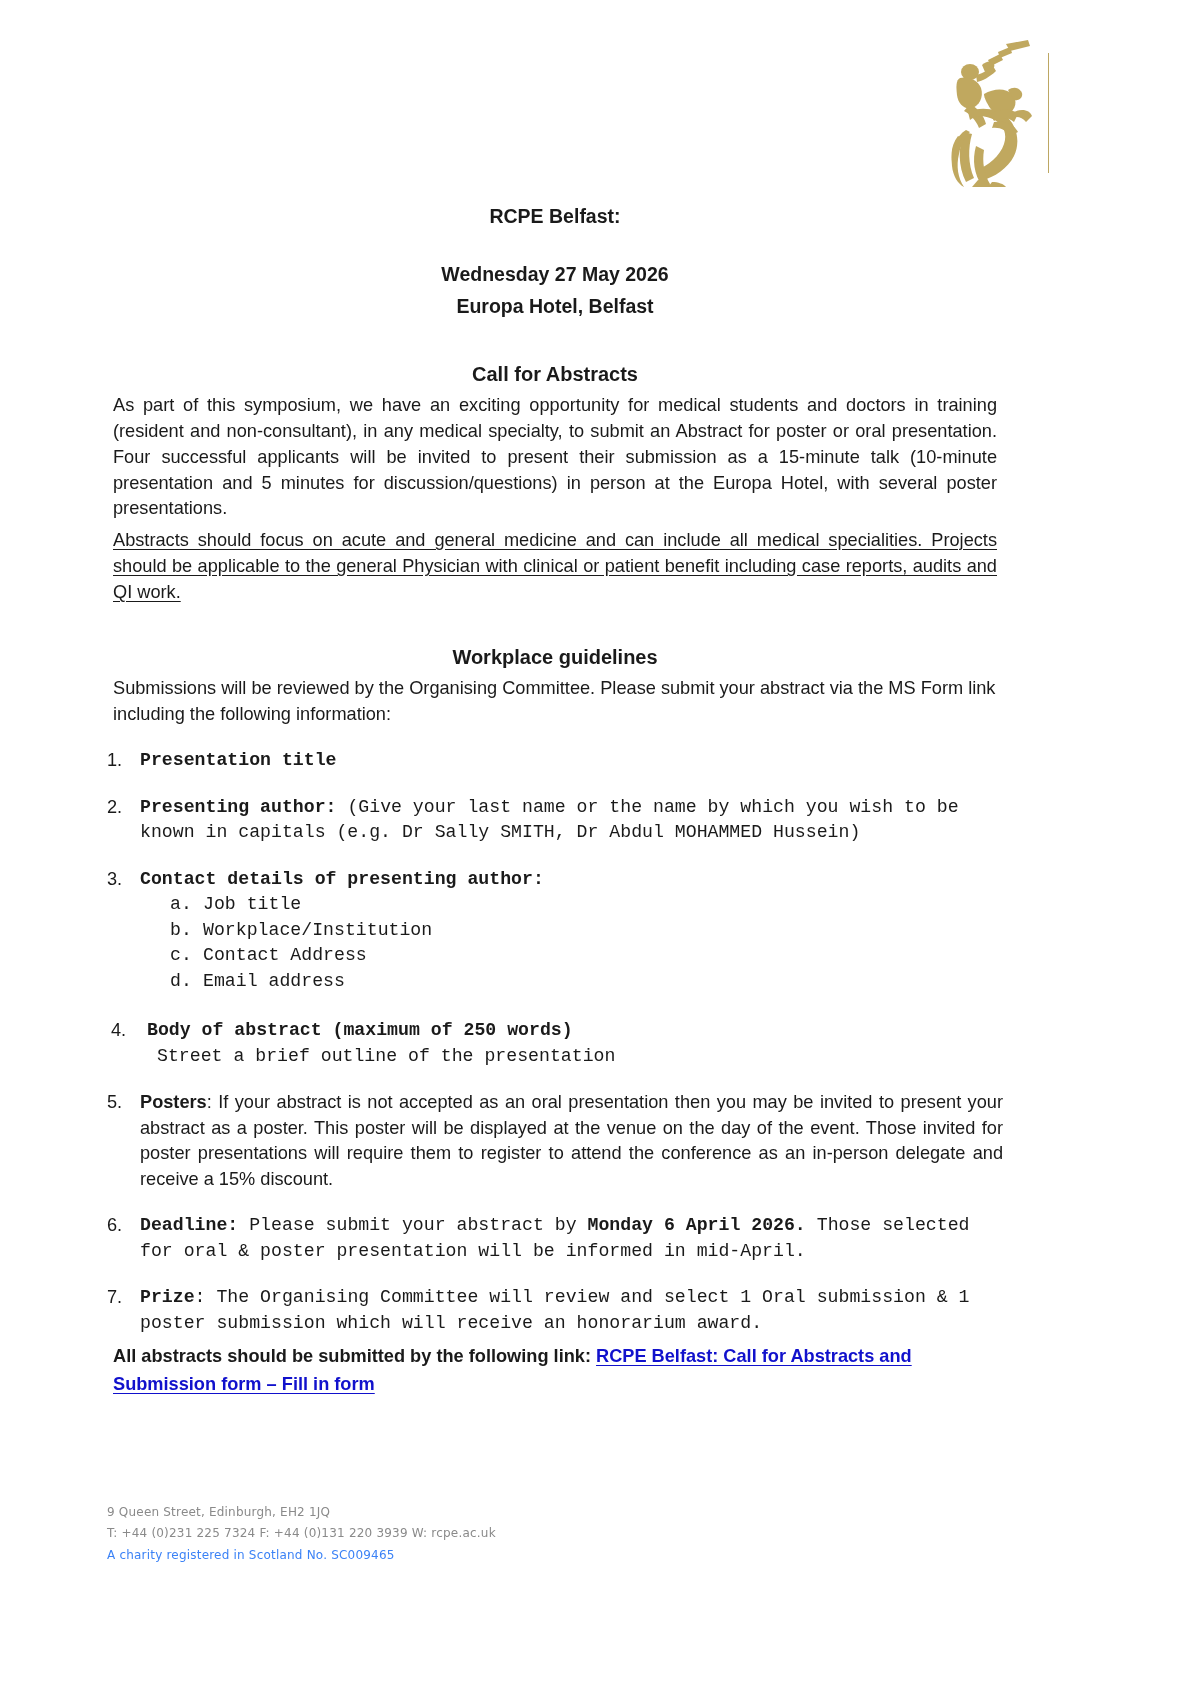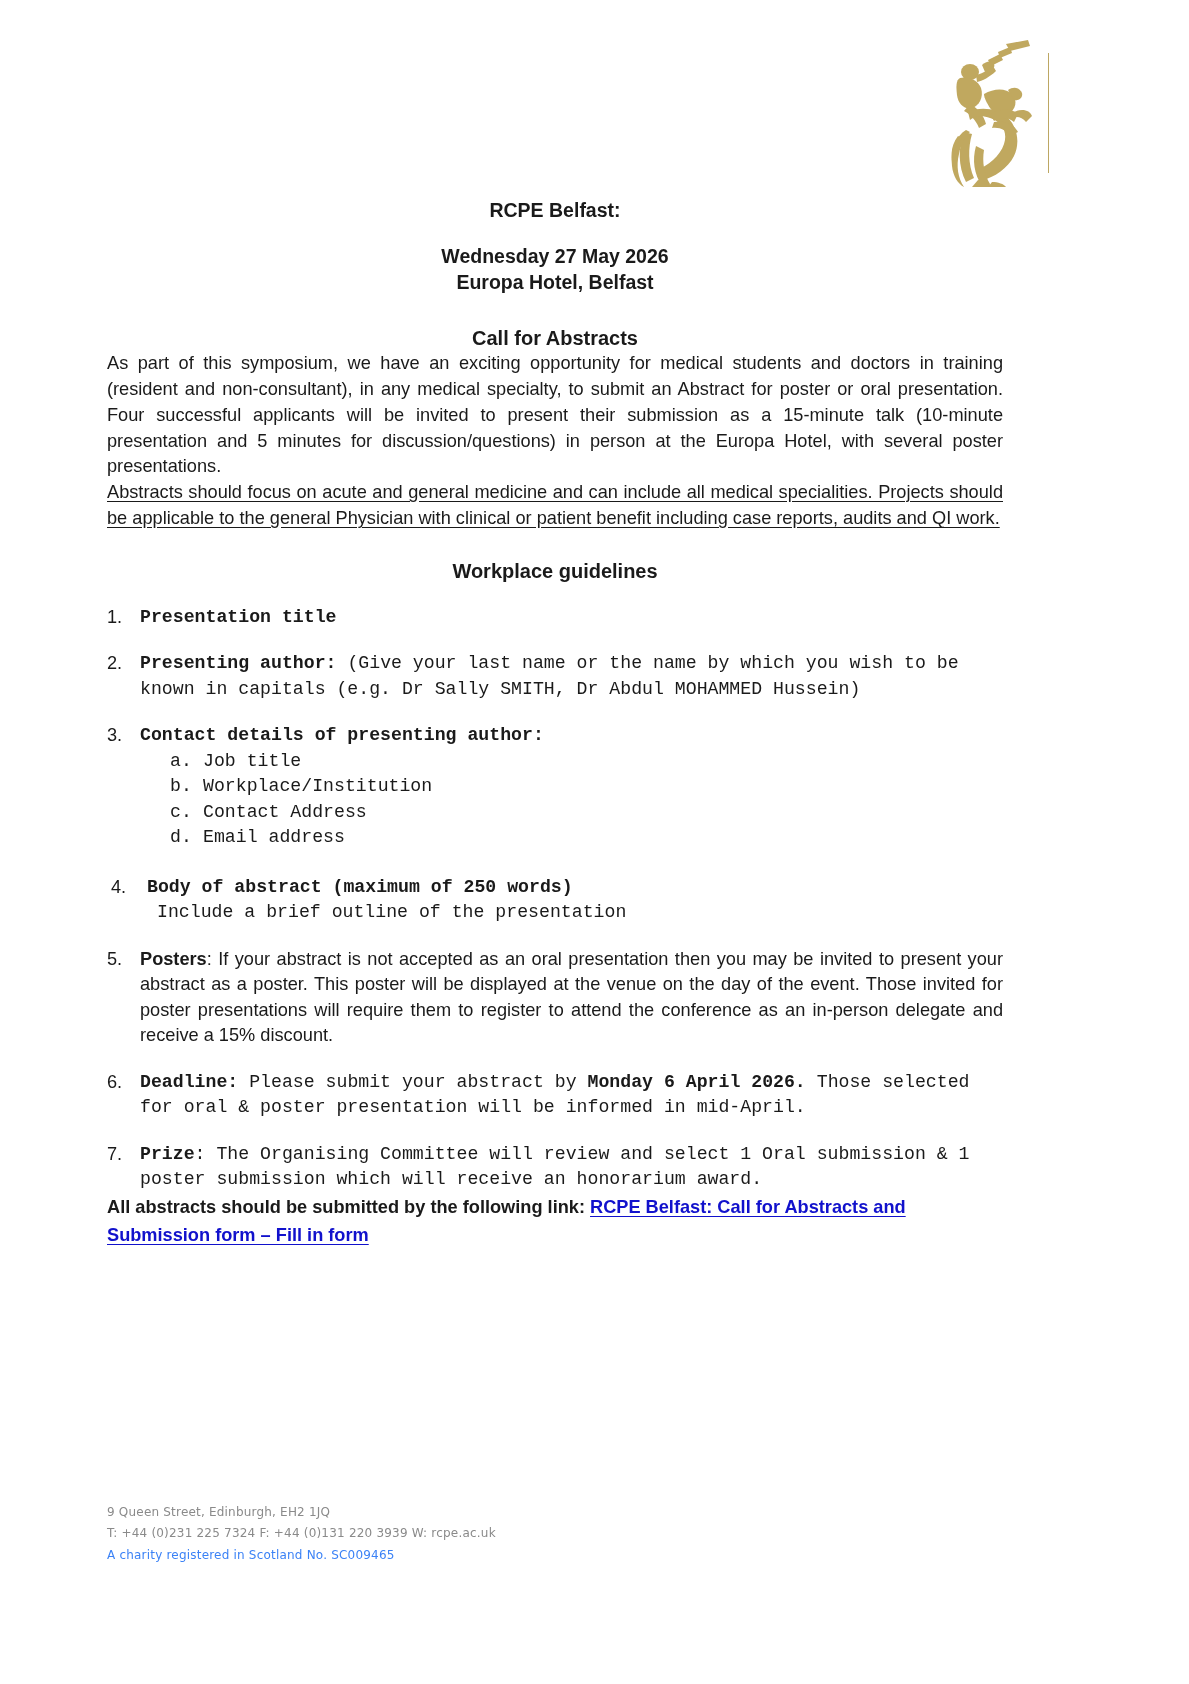--- a/index.html
+++ b/index.html
@@ -61,21 +61,21 @@
   .doc {
     position: absolute;
     left: 107px;
     top: 198px;
     width: 896px;
     font-size: 18.2px;
     line-height: 1.30;
     color: #1a1a1a;
     font-family: "Liberation Sans", sans-serif;
   }
-  .doc p { margin: 0; }
+  .doc p { margin: 6px; }
   .bold { font-weight: bold; }
 
   .title-line {
     text-align: center;
     font-weight: bold;
     font-size: 19.5px;
   }
   .title-gap-sm { height: 21px; }
   .title-gap-md { height: 30px; }
 
@@ -224,20 +224,21 @@
     <p class="h-section">Call for Abstracts</p>
 
     <p class="para">As part of this symposium, we have an exciting opportunity for medical students and doctors in training (resident and non-consultant), in any medical specialty, to submit an Abstract for poster or oral presentation. Four successful applicants will be invited to present their submission as a 15-minute talk (10-minute presentation and 5 minutes for discussion/questions) in person at the Europa Hotel, with several poster presentations.</p>
 
     <p class="para underline-para">Abstracts should focus on acute and general medicine and can include all medical specialities. Projects should be applicable to the general Physician with clinical or patient benefit including case reports, audits and QI work.</p>
 
 
     <div style="height:26px"></div>
     <p class="h-section">Workplace guidelines</p>
 
+    <p class="para-left">Submissions will be reviewed by the Organising Committee. Please submit your abstract via the MS Form link including the following information:</p>
 
     <ol class="mainlist">
 
       <li class="li-row">
         <span class="li-num">1.</span>
         <span class="li-body nojust"><span class="bold">Presentation title</span></span>
       </li>
 
       <li class="li-row">
         <span class="li-num">2.</span>
@@ -266,21 +267,21 @@
               <span>Email address</span>
             </li>
           </ul>
         </span>
       </li>
 
       <li class="li-row item4">
         <span class="li-num">4.</span>
         <span class="li-body nojust">
           <span class="bold">Body of abstract (maximum of 250 words)</span>
-          <div class="item4-sub">Include a brief outline of the presentation</div>
+          <div class="item4-sub">Street a brief outline of the presentation</div>
         </span>
       </li>
 
       <li class="li-row">
         <span class="li-num">5.</span>
         <span class="li-body"><span class="bold">Posters</span><span>: If your abstract is not accepted as an oral presentation then you may be invited to present your abstract as a poster. This poster will be displayed at the venue on the day of the event. Those invited for poster presentations will require them to register to attend the conference as an in-person delegate and receive a 15% discount.</span></span>
       </li>
 
       <li class="li-row">
         <span class="li-num">6.</span>

